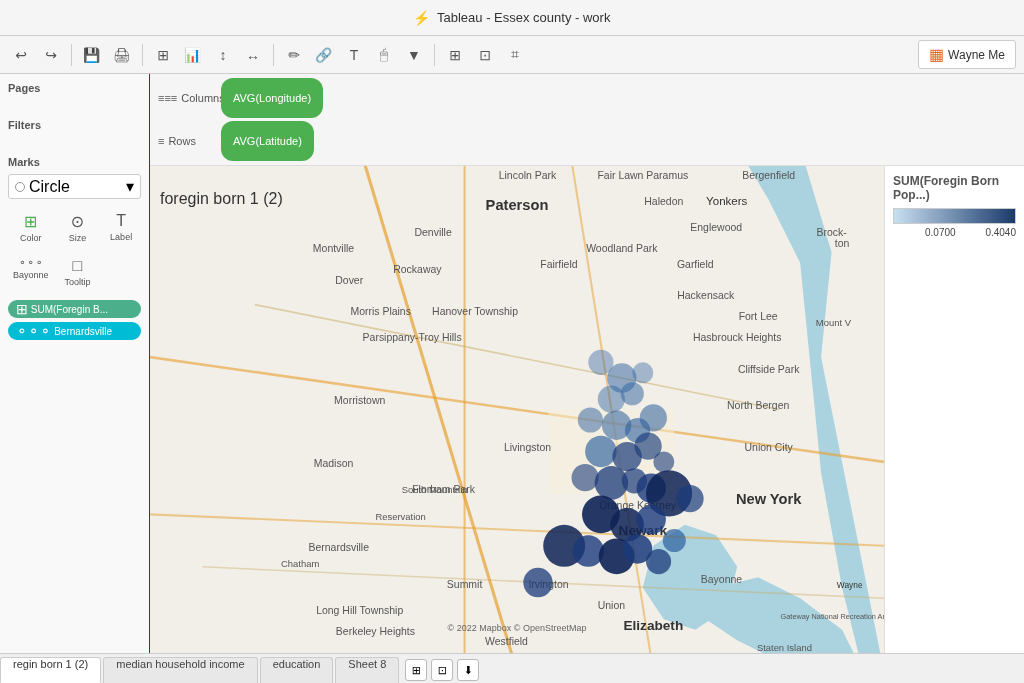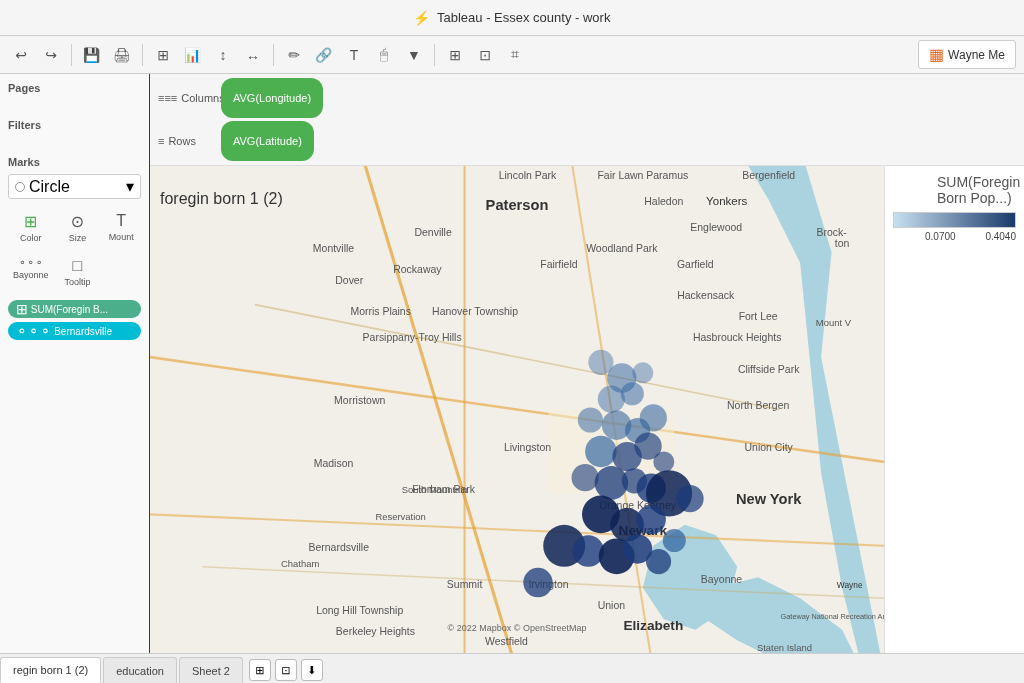--- a/index.html
+++ b/index.html
@@ -197,24 +197,23 @@
 
     
     .legend-panel {
       width: 140px;
       background: white;
       border-left: 1px solid #ddd;
       padding: 8px;
       flex-shrink: 0;
     }
     .legend-title {
-      font-size: 14px; color: #555;
+      font-size: 12px; color: #555;
       margin-bottom: 6px;
-      font-weight: 400;
-      margin-left: 44px;
+      font-weight: 700;
     }
     .legend-gradient {
       height: 16px;
       background: linear-gradient(to right, #c8dff0, #1a3a6b);
       border: 1px solid #ccc;
       margin-bottom: 3px;
     }
     .legend-values {
       display: flex; justify-content: space-between;
       font-size: 10px; color: #444; margin-left: 32px;
@@ -231,21 +230,21 @@
     }
     .tab {
       height: 26px;
       padding: 0 12px;
       background: #e8e8e8;
       border: 1px solid #ccc;
       border-bottom: none;
       border-radius: 3px 3px 0 0;
       cursor: pointer;
       font-size: 11px;
-      display: flex; align-items: center;
+      display: flex; align-items: flex-start;
       color: #444;
       margin-right: 2px;
     }
     .tab.active {
       background: white;
       border-bottom: 1px solid white;
       color: #333;
       font-weight: 500;
     }
     .tab-actions {
@@ -319,21 +318,21 @@
       <button class="mark-icon-btn">
         <span class="mark-icon-symbol" style="color:#4caf50;">⊞</span>
         <span>Color</span>
       </button>
       <button class="mark-icon-btn">
         <span class="mark-icon-symbol">⊙</span>
         <span>Size</span>
       </button>
       <button class="mark-icon-btn">
         <span class="mark-icon-symbol">T</span>
-        <span>Mount</span>
+        <span>Label</span>
       </button>
       <button class="mark-icon-btn">
         <span class="mark-icon-symbol" style="font-size:10px;">⚬⚬⚬</span>
         <span>Bayonne</span>
       </button>
       <button class="mark-icon-btn">
         <span class="mark-icon-symbol">□</span>
         <span>Tooltip</span>
       </button>
     </div>
@@ -500,23 +499,26 @@
 
     </div>
   </div>
 </div>
 
 <div class="bottom-tabs">
   <div class="tab active">
     <span>regin born 1 (2)</span>
   </div>
   <div class="tab">
+    <span>median household income</span>
+  </div>
+  <div class="tab">
     <span>education</span>
   </div>
   <div class="tab">
-    <span>Sheet 2</span>
+    <span>Sheet 8</span>
   </div>
   <div class="tab-actions">
     <button class="tab-action-btn">⊞</button>
     <button class="tab-action-btn">⊡</button>
     <button class="tab-action-btn">⬇</button>
   </div>
 </div>
 
 </body></html>

